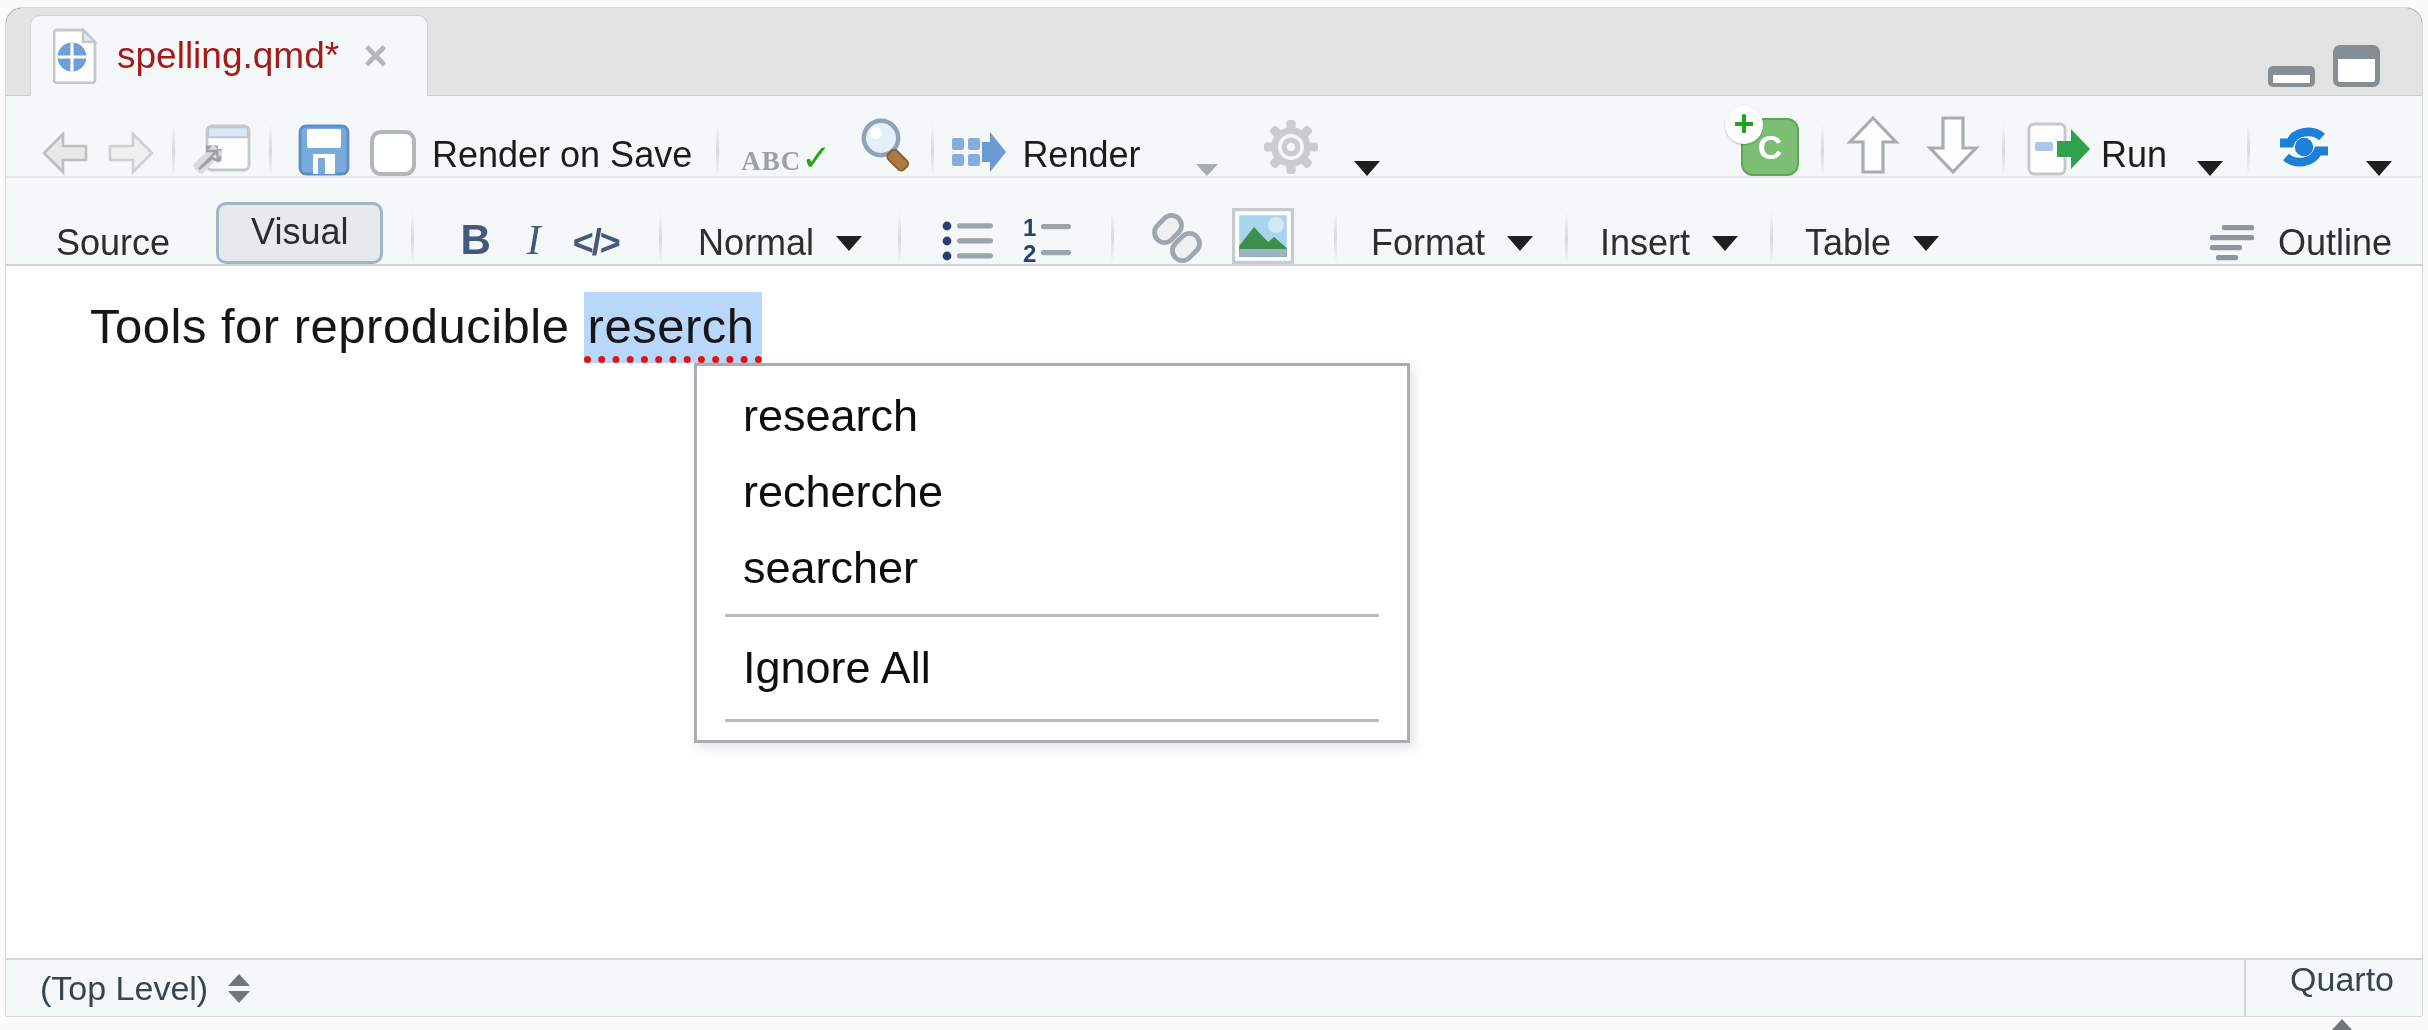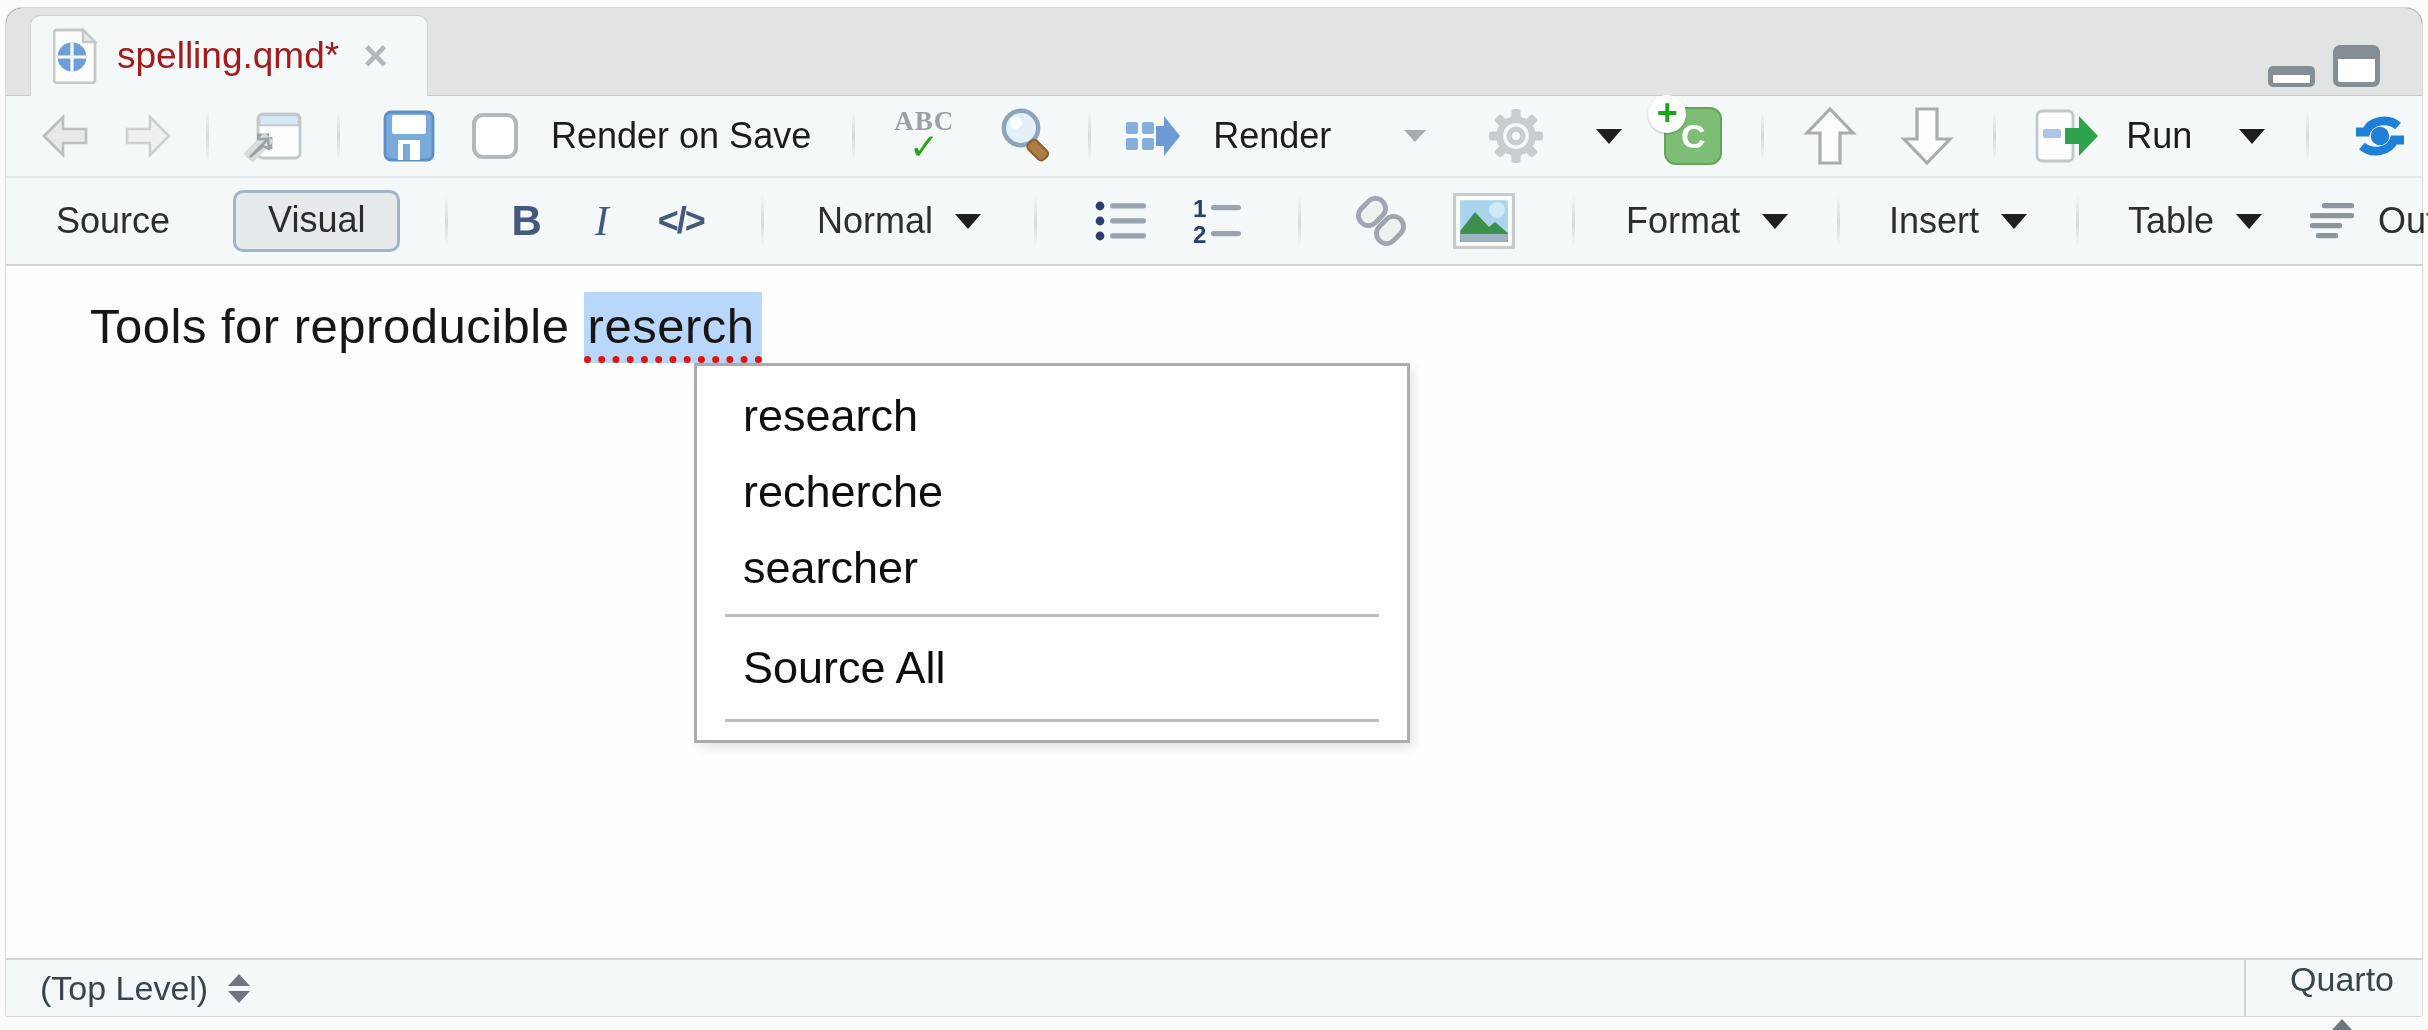--- a/index.html
+++ b/index.html
@@ -16,33 +16,33 @@
     background:#f5f8f9; border:1px solid #ccd1d3; border-bottom:none;
     border-radius:10px 10px 0 0; display:flex; align-items:center; padding:0 22px; gap:18px; }
   .tab-title { font-size:37px; color:#a31b1b; white-space:nowrap; }
   .tab-close { font-size:42px; color:#b4b8ba; font-weight:bold; line-height:1; margin-left:6px; }
   .win-controls { position:absolute; right:42px; bottom:8px; display:flex; align-items:flex-end; gap:18px; }
   .ic-minimize { width:47px; height:21px; background:#868e95; border-radius:5px; position:relative; }
   .ic-minimize::after { content:""; position:absolute; left:5px; right:5px; bottom:4px; height:8px; background:#fff; border-radius:1px; }
   .ic-maximize { width:47px; height:42px; background:#fff; border:5px solid #868e95; border-top-width:14px; border-radius:7px; }
 
   
-  .toolbar { display:flex; align-items:center; flex:none; background:#f5f8f9;gap:17px; }
+  .toolbar { display:flex; align-items:flex-end; flex:none; background:#f5f8f9; }
   .row1 { height:82px; border-bottom:2px solid #e6e8e9; padding:0 30px 0 34px; }
   .row2 { height:88px; border-bottom:2px solid #cfd3d4; padding:0 30px 0 50px; }
   .sep { width:3px; height:52px; background:linear-gradient(#f5f8f9,#d7dadb,#f5f8f9); margin:0 16px; flex:none; }
   .spacer { flex:1; }
   .tb-label { font-size:36px; color:#1c1c1c; white-space:nowrap; }
   .tb-label.gray { color:#2e2e2e; }
   .caret { width:0; height:0; border-left:13px solid transparent; border-right:13px solid transparent; border-top:15px solid #1f1f1f; flex:none; }
   .caret.small { border-left-width:11px; border-right-width:11px; border-top-width:12px; border-top-color:#a7acb0; }
   .icon { flex:none; display:flex; align-items:center; justify-content:center; }
 
   
-  .abc-wrap { display:flex; flex-direction:column; align-items:center; line-height:1; margin:0 6px; }
+  .abc-wrap { display:flex; flex-direction:row; align-items:center; line-height:1; margin:0 6px; }
   .abc-text { font-family:"Liberation Serif","DejaVu Serif",serif; font-weight:bold; font-size:27px; color:#9aa0a3; letter-spacing:1px; }
   .abc-check { color:#27a519; font-size:36px; font-weight:bold; margin-top:-6px; }
   .checkbox { width:46px; height:46px; background:#fff; border:4px solid #b4b7b9; border-radius:11px; margin:0 16px 0 10px; flex:none; }
   .chunk { position:relative; width:58px; height:58px; background:#7dbe75; border:2px solid #62a45c; border-radius:12px;
     color:#fff; font-size:34px; font-weight:bold; display:flex; align-items:center; justify-content:center; margin-left:8px; }
   .chunk-badge { position:absolute; left:-18px; top:-14px; width:38px; height:38px; background:#fff; border-radius:50%;
     box-shadow:0 1px 2px rgba(0,0,0,.25); color:#1ba51b; font-size:36px; font-weight:bold; line-height:36px; text-align:center; }
 
   
   .visual-btn { margin-left:46px; padding:6px 32px 8px; background:#e7eaec; border:3px solid #a3b5c4; border-radius:10px; font-size:36px; color:#2c2c2c; }
@@ -287,21 +287,21 @@
   </div>
 
   <div class="editor">
     <div class="para"><span>Tools for reproducible </span><span class="missp">reserch</span></div>
 
     <div class="ctx-menu">
       <div class="mi">research</div>
       <div class="mi">recherche</div>
       <div class="mi">searcher</div>
       <div class="menu-sep"></div>
-      <div class="mi action">Source All</div>
+      <div class="mi action">Ignore All</div>
       <div class="menu-sep"></div>
     </div>
   </div>
 
   <div class="statusbar">
     <div class="status-left">
       <span>(Top Level)</span>
       <span class="updown">
           <i class="u"></i>
           <i class="d"></i>

